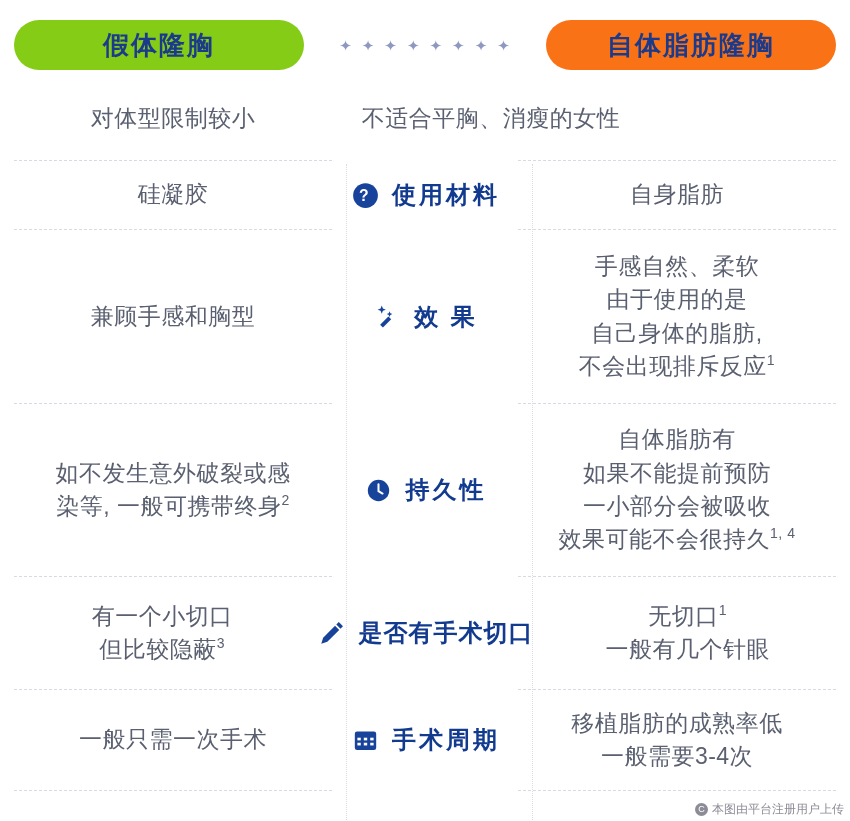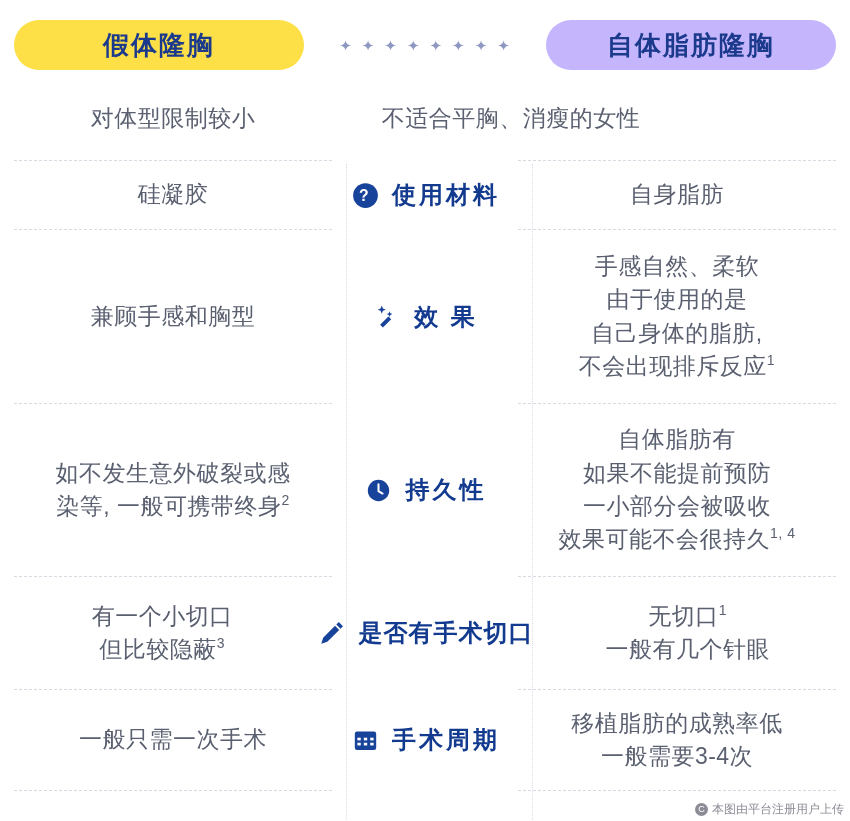--- a/index.html
+++ b/index.html
@@ -28,31 +28,31 @@
     display: flex;
     align-items: center;
     height: 78px;
     padding-top: 12px;
     box-sizing: border-box;
   }
   .header-pill {
     width: 290px;
     height: 50px;
     border-radius: 25px;
-    background: #fde047;
+    background: #84cc16;
     display: flex;
     align-items: center;
     justify-content: center;
     font-size: 26px;
     font-weight: bold;
     color: #1b3a8c;
     letter-spacing: 2px;
   }
   .header-pill.right {
-    background: #c4b5fd;
+    background: #f97316;
   }
   .header-mid {
     flex: 1;
     display: flex;
     align-items: center;
     justify-content: center;
     gap: 9px;
     color: #9aa3c4;
     font-size: 13px;
     letter-spacing: 1px;
@@ -181,21 +181,21 @@
       <span class="spark">✦</span>
     </div>
     <div class="header-pill right">自体脂肪隆胸</div>
   </div>
 
   <div class="rows">
 
     <div class="vline v1"></div>
     <div class="vline v2"></div>
 
-    <div class="row" style="height:82px;gap:20px;">
+    <div class="row" style="height:82px;">
       <div class="cell cell-left">对体型限制较小</div>
       <div class="cell cell-right">不适合平胸、消瘦的女性</div>
     </div>
     <div class="sep">
       <div class="sep-left"></div>
         <div class="sep-mid"></div>
         <div class="sep-right"></div>
     </div>
 
     <div class="row" style="height:68px;">

